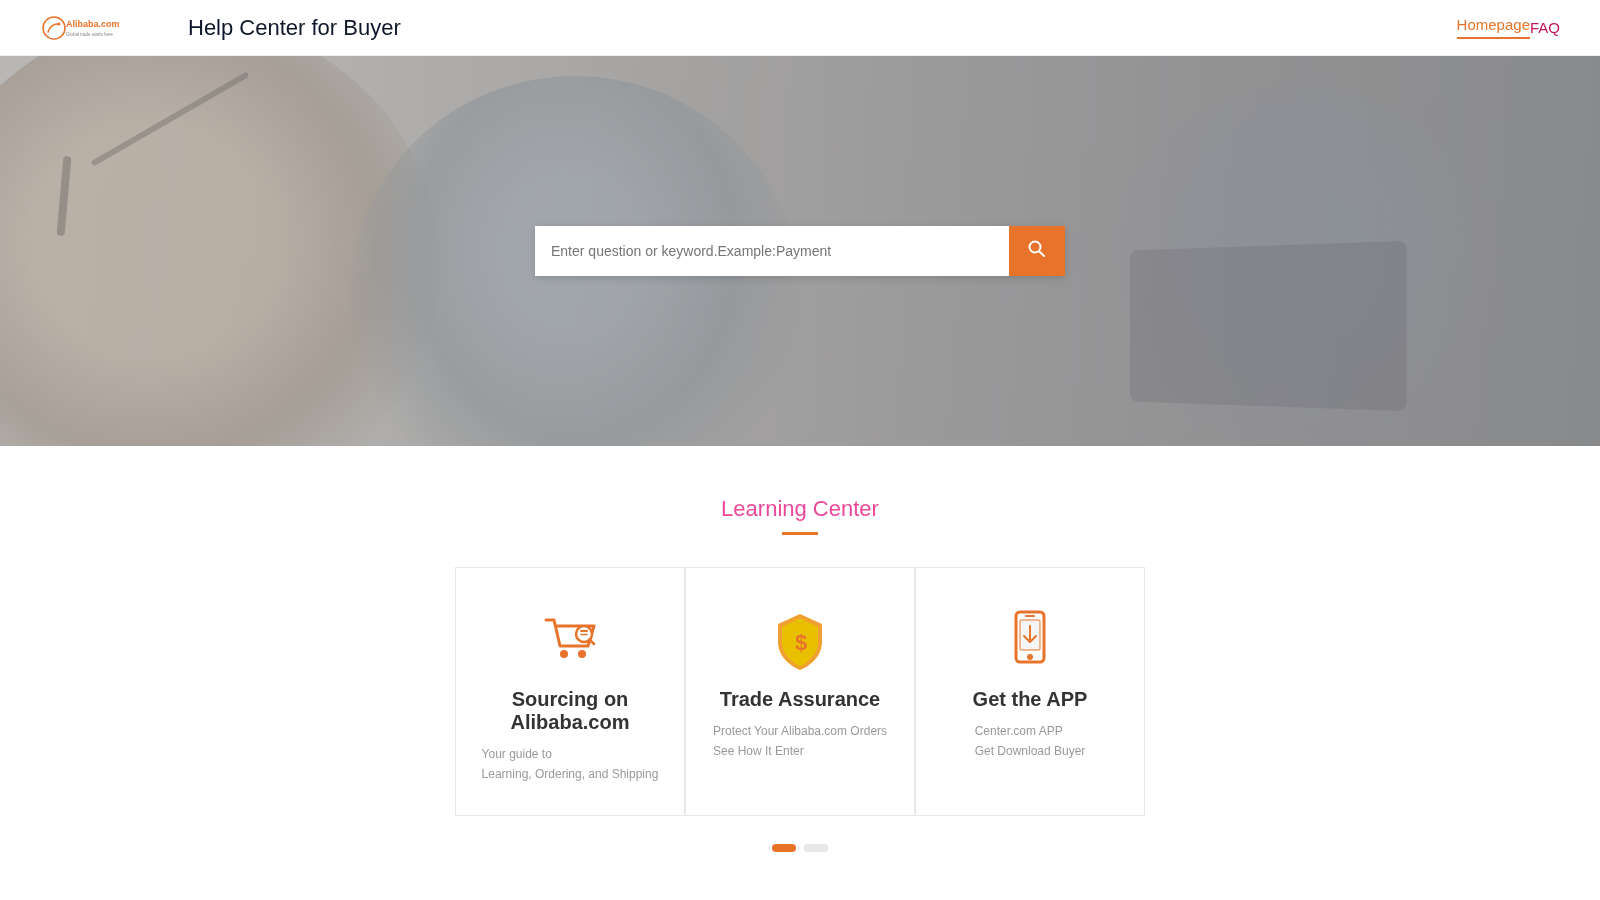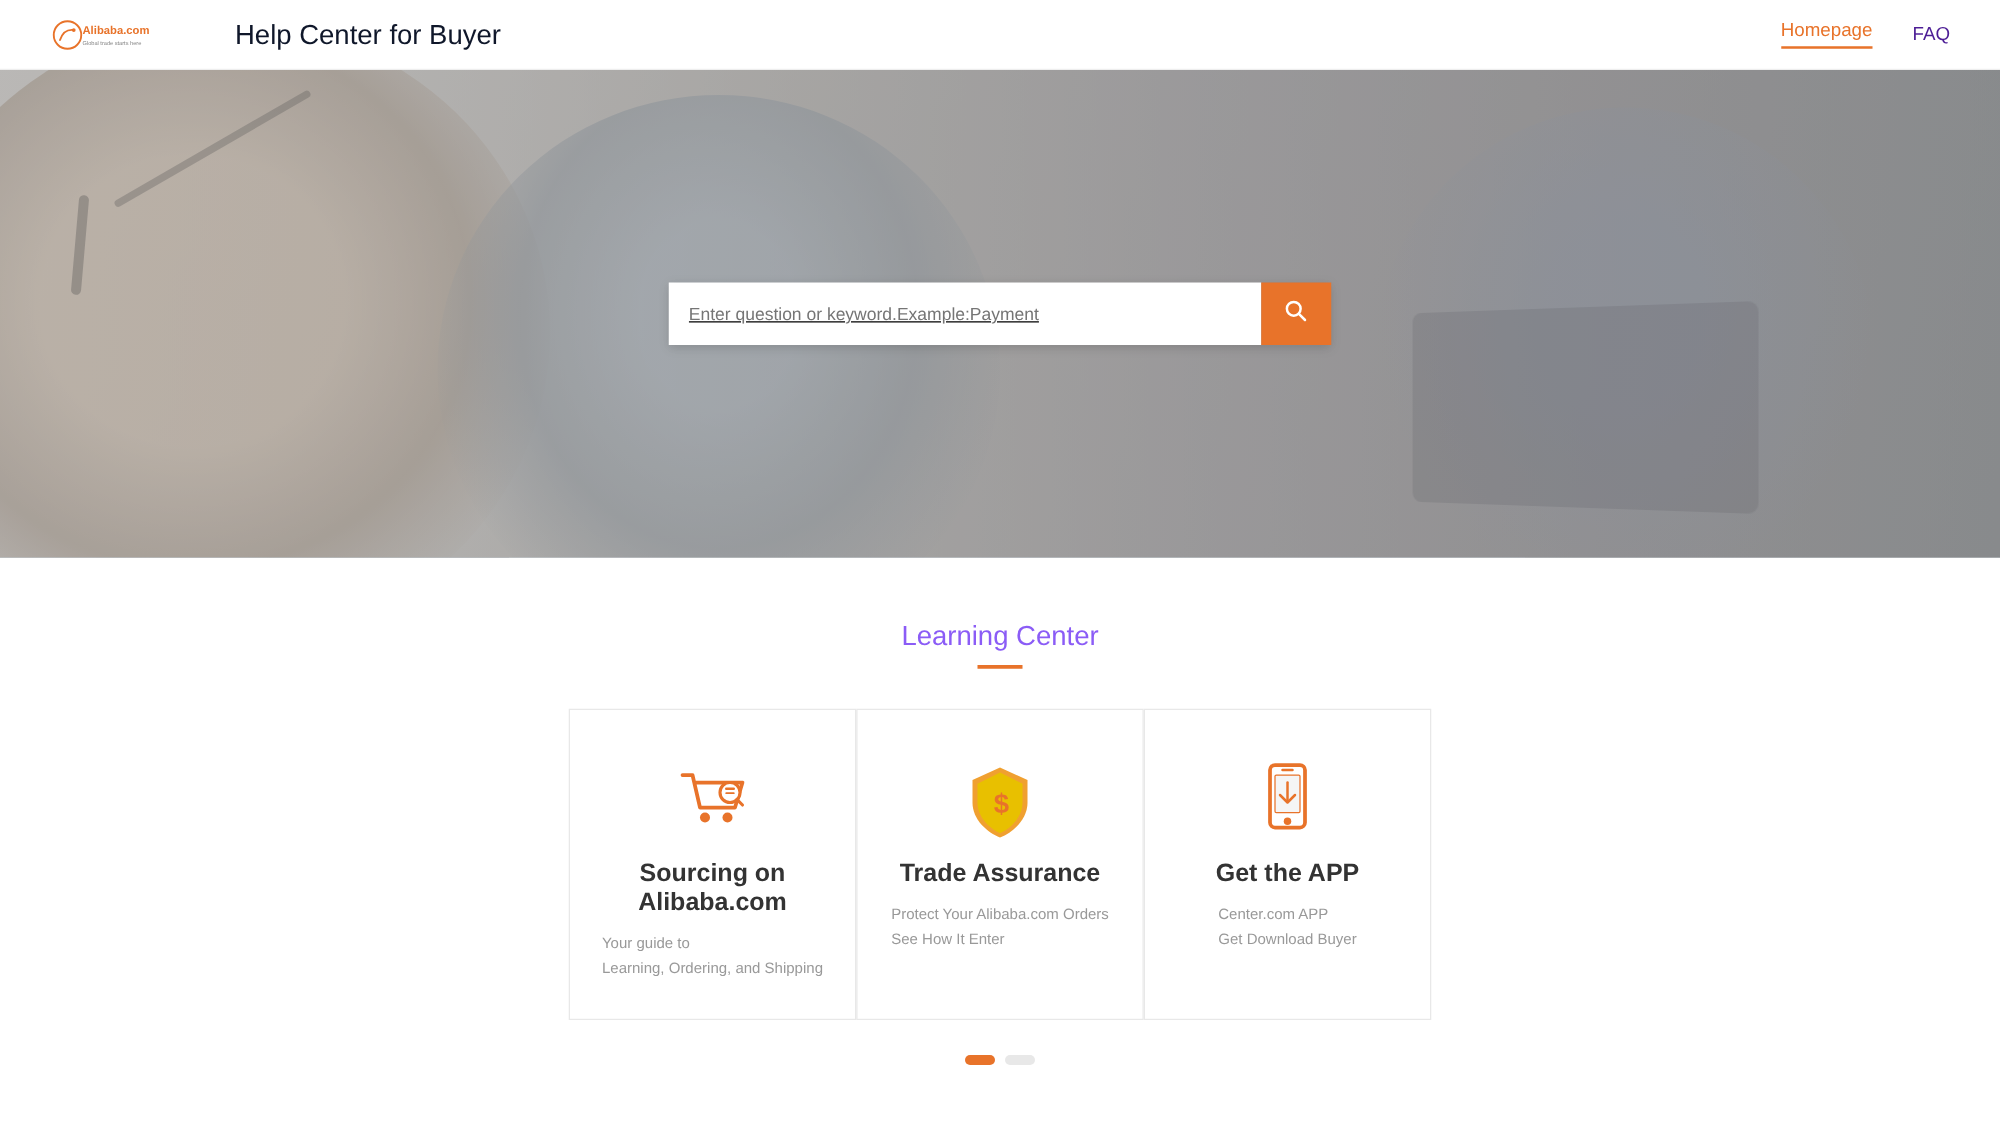--- a/index.html
+++ b/index.html
@@ -20,26 +20,25 @@
     }
     .header-title {
       font-size: 22px;
       font-weight: 400;
       color: #0f172a;
       margin-left: 16px;
     }
     .header-nav {
       margin-left: auto;
       display: flex;
-      gap: 32px;
       align-items: center;
     }
     .nav-item {
       font-size: 15px;
-      color: #4c1d95;
+      color: #be185d;
       cursor: pointer;
       text-decoration: none;
     }
     .nav-item.active {
       color: #e8732a;
       border-bottom: 2px solid #e8732a;
       padding-bottom: 4px;
     }
 
     
@@ -66,21 +65,20 @@
       inset: 0;
       background: rgba(160,160,160,0.35);
     }
     .hero-search-container {
       position: relative;
       z-index: 10;
       display: flex;
       align-items: flex-end;
       justify-content: center;
       width: 100%;
-      text-decoration: underline;
     }
     .search-bar {
       display: flex;
       width: 530px;
       height: 50px;
       box-shadow: 0 2px 8px rgba(0,0,0,0.15);
     }
     .search-input {
       flex: 1;
       height: 100%;
@@ -104,21 +102,21 @@
       font-size: 18px;
     }
 
     
     .learning-section {
       padding: 50px 0 30px;
       text-align: center;
     }
     .section-title {
       font-size: 22px;
-      color: #8b5cf6;
+      color: #ec4899;
       font-weight: 400;
       margin-bottom: 10px;
     }
     .section-underline {
       width: 36px;
       height: 3px;
       background: #e8732a;
       margin: 0 auto 32px;
     }
 

